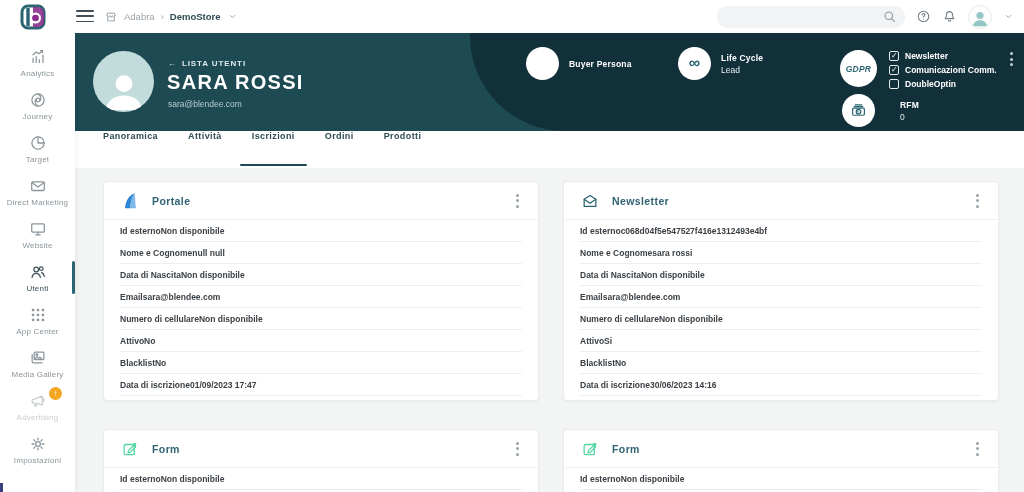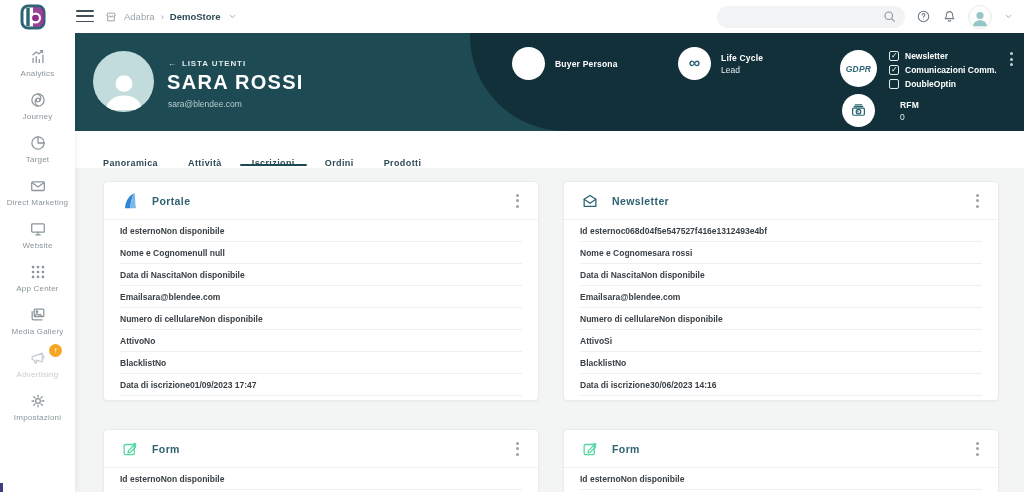--- a/index.html
+++ b/index.html
@@ -57,21 +57,21 @@
   .cb.checked::after { content:"✓"; position:absolute; left:1px; top:-1.5px; font-size:8px; color:#fff; }
   .consent .clbl { font-size:8.5px; font-weight:600; color:#fff; white-space:nowrap; }
   .rfm-wrap { position:absolute; left:767px; top:61px; display:flex; align-items:center; gap:25px; }
   .rfm-circle { width:33px; height:33px; border-radius:50%; background:#fff; color:#2b6573; display:flex; align-items:center; justify-content:center; }
   .banner-kebab { position:absolute; left:932px; top:16px; padding:3px; cursor:pointer; color:#c2cfd2; }
   .kebab { display:flex; flex-direction:column; gap:2.5px; }
   .kebab i { width:3px; height:3px; border-radius:50%; background:currentColor; }
 
   
   .tabbar { position:absolute; left:75px; top:131px; width:949px; height:37px; background:#fff; display:flex; align-items:center; padding-left:16px; z-index:3; }
-  .tab { position:relative; height:100%; display:flex; align-items:flex-end; padding:0 12px; margin-right:6px; font-size:9px; font-weight:700; color:#2e4b55; letter-spacing:.4px; cursor:pointer; white-space:nowrap; }
+  .tab { position:relative; height:100%; display:flex; align-items:flex-start; padding:0 12px; margin-right:6px; font-size:9px; font-weight:700; color:#2e4b55; letter-spacing:.4px; cursor:pointer; white-space:nowrap; }
   .tab.active::after { content:""; position:absolute; left:0; right:0; bottom:2px; height:2.5px; background:#1d4a53; border-radius:2px; }
 
   
   .content { position:absolute; left:75px; top:168px; width:949px; height:324px; padding:13px 25px 0 28px; }
   .cards-grid { display:grid; grid-template-columns:436px 436px; column-gap:24px; row-gap:28px; }
   .card { background:#fff; border:1px solid #e9ebec; border-radius:4px; box-shadow:0 1px 2px rgba(0,0,0,.04); align-self:start; }
   .card-head { height:38px; display:flex; align-items:center; padding:0 16px; border-bottom:1px solid #f0f1f2; }
   .card-icon { width:20px; height:20px; display:flex; align-items:center; justify-content:center; }
   .card-title { margin-left:12px; font-size:10.5px; font-weight:700; color:#2f6272; letter-spacing:.4px; }
   .card-kebab { margin-left:auto; color:#98a2a8; padding:3px; cursor:pointer; }
@@ -203,20 +203,32 @@
       <div class="side-item">
         <span class="sicon">
           <svg fill="none" stroke="currentColor" stroke-width="1.4" stroke-linecap="round" stroke-linejoin="round" viewBox="0 0 20 20" width="18" height="18">
             <rect x="3" y="4.2" width="14" height="9.2" rx="1"></rect>
             <path d="M7.5 16.5h5M10 13.4v3.1"></path>
           </svg>
         </span>
         <span class="lbl">Website</span>
 
       </div>
+      <div class="side-item active">
+        <span class="sicon">
+          <svg fill="none" stroke="currentColor" stroke-width="1.4" stroke-linecap="round" stroke-linejoin="round" viewBox="0 0 20 20" width="18" height="18">
+            <circle cx="8" cy="7.3" r="2.6"></circle>
+            <path d="M3.4 16c.5-3 2.4-4.6 4.6-4.6s4.1 1.6 4.6 4.6"></path>
+            <circle cx="13.6" cy="6.3" r="2"></circle>
+            <path d="M14 10.7c1.8.4 2.5 1.8 2.9 4.1"></path>
+          </svg>
+        </span>
+        <span class="lbl">Utenti</span>
+
+      </div>
       <div class="side-item">
         <span class="sicon">
           <svg viewBox="0 0 20 20" width="18" height="18" fill="currentColor">
             <g>
               <circle cx="4.5" cy="4.5" r="1.5"></circle>
               <circle cx="10" cy="4.5" r="1.5"></circle>
               <circle cx="15.5" cy="4.5" r="1.5"></circle>
               <circle cx="4.5" cy="10" r="1.5"></circle>
               <circle cx="10" cy="10" r="1.5"></circle>
               <circle cx="15.5" cy="10" r="1.5"></circle>
@@ -273,21 +285,21 @@
           <path d="M2.5 23c.7-5 4.4-7.6 9.5-7.6s8.8 2.6 9.5 7.6z"></path>
         </svg>
     </span>
     <div class="back-link">
       <span>←</span>
       <span>LISTA UTENTI</span>
     </div>
     <div class="user-name">SARA ROSSI</div>
     <div class="user-email">sara@blendee.com</div>
 
-    <div class="chip" style="left:437px; top:14px;">
+    <div class="chip" style="left:451px; top:14px;">
       <span class="chip-circle"></span>
       <span class="chip-lbl">Buyer Persona</span>
     </div>
 
     <div class="chip" style="left:603px; top:14px;">
       <span class="chip-circle">
           <span class="inf">∞</span>
         </span>
       <span>
         <div class="chip-lbl">Life Cycle</div>

